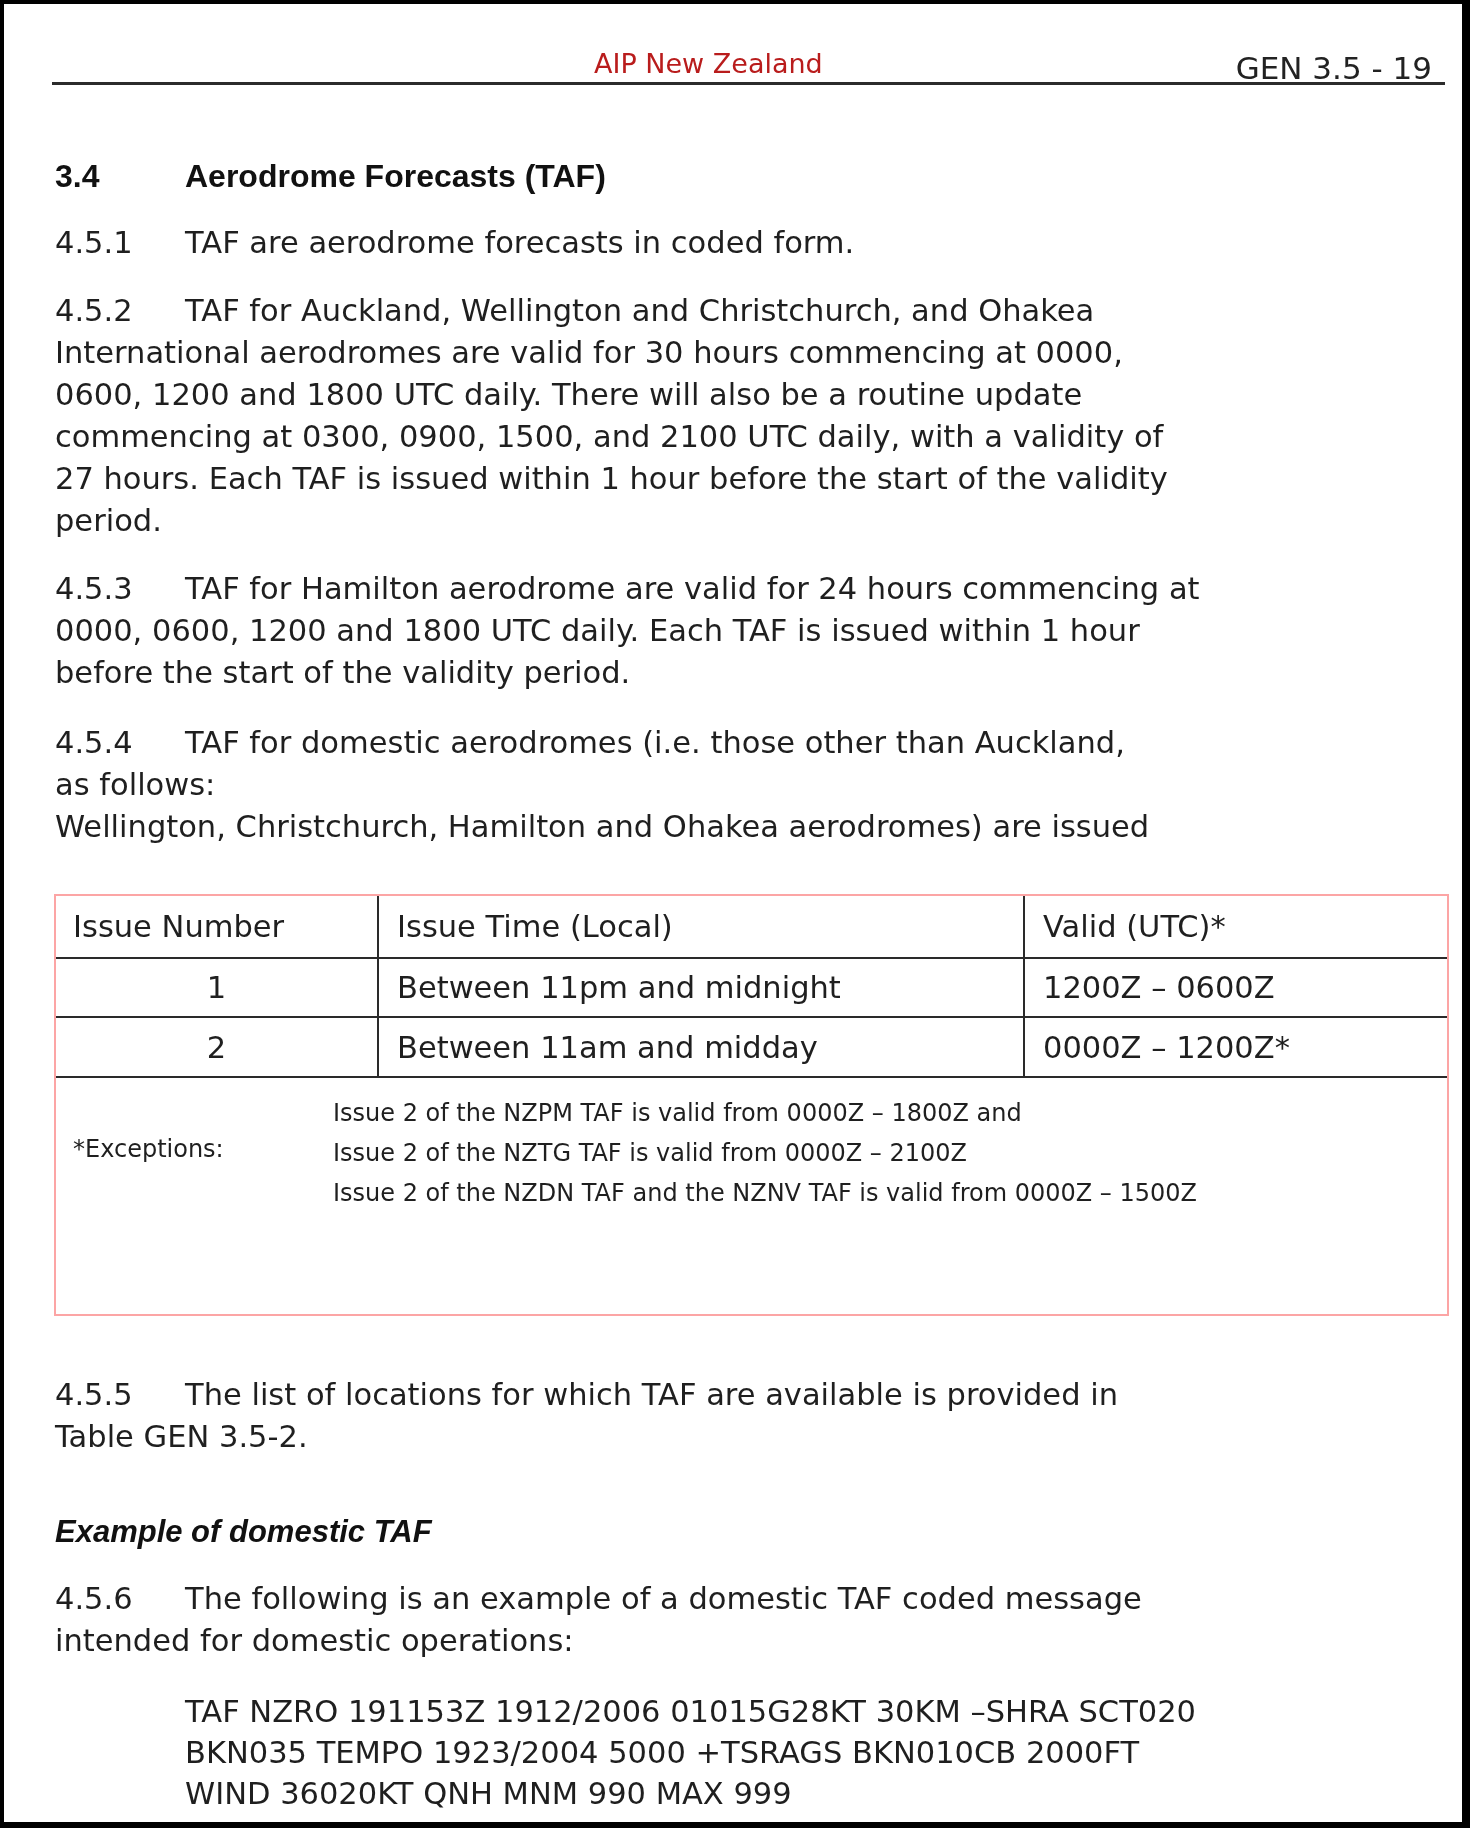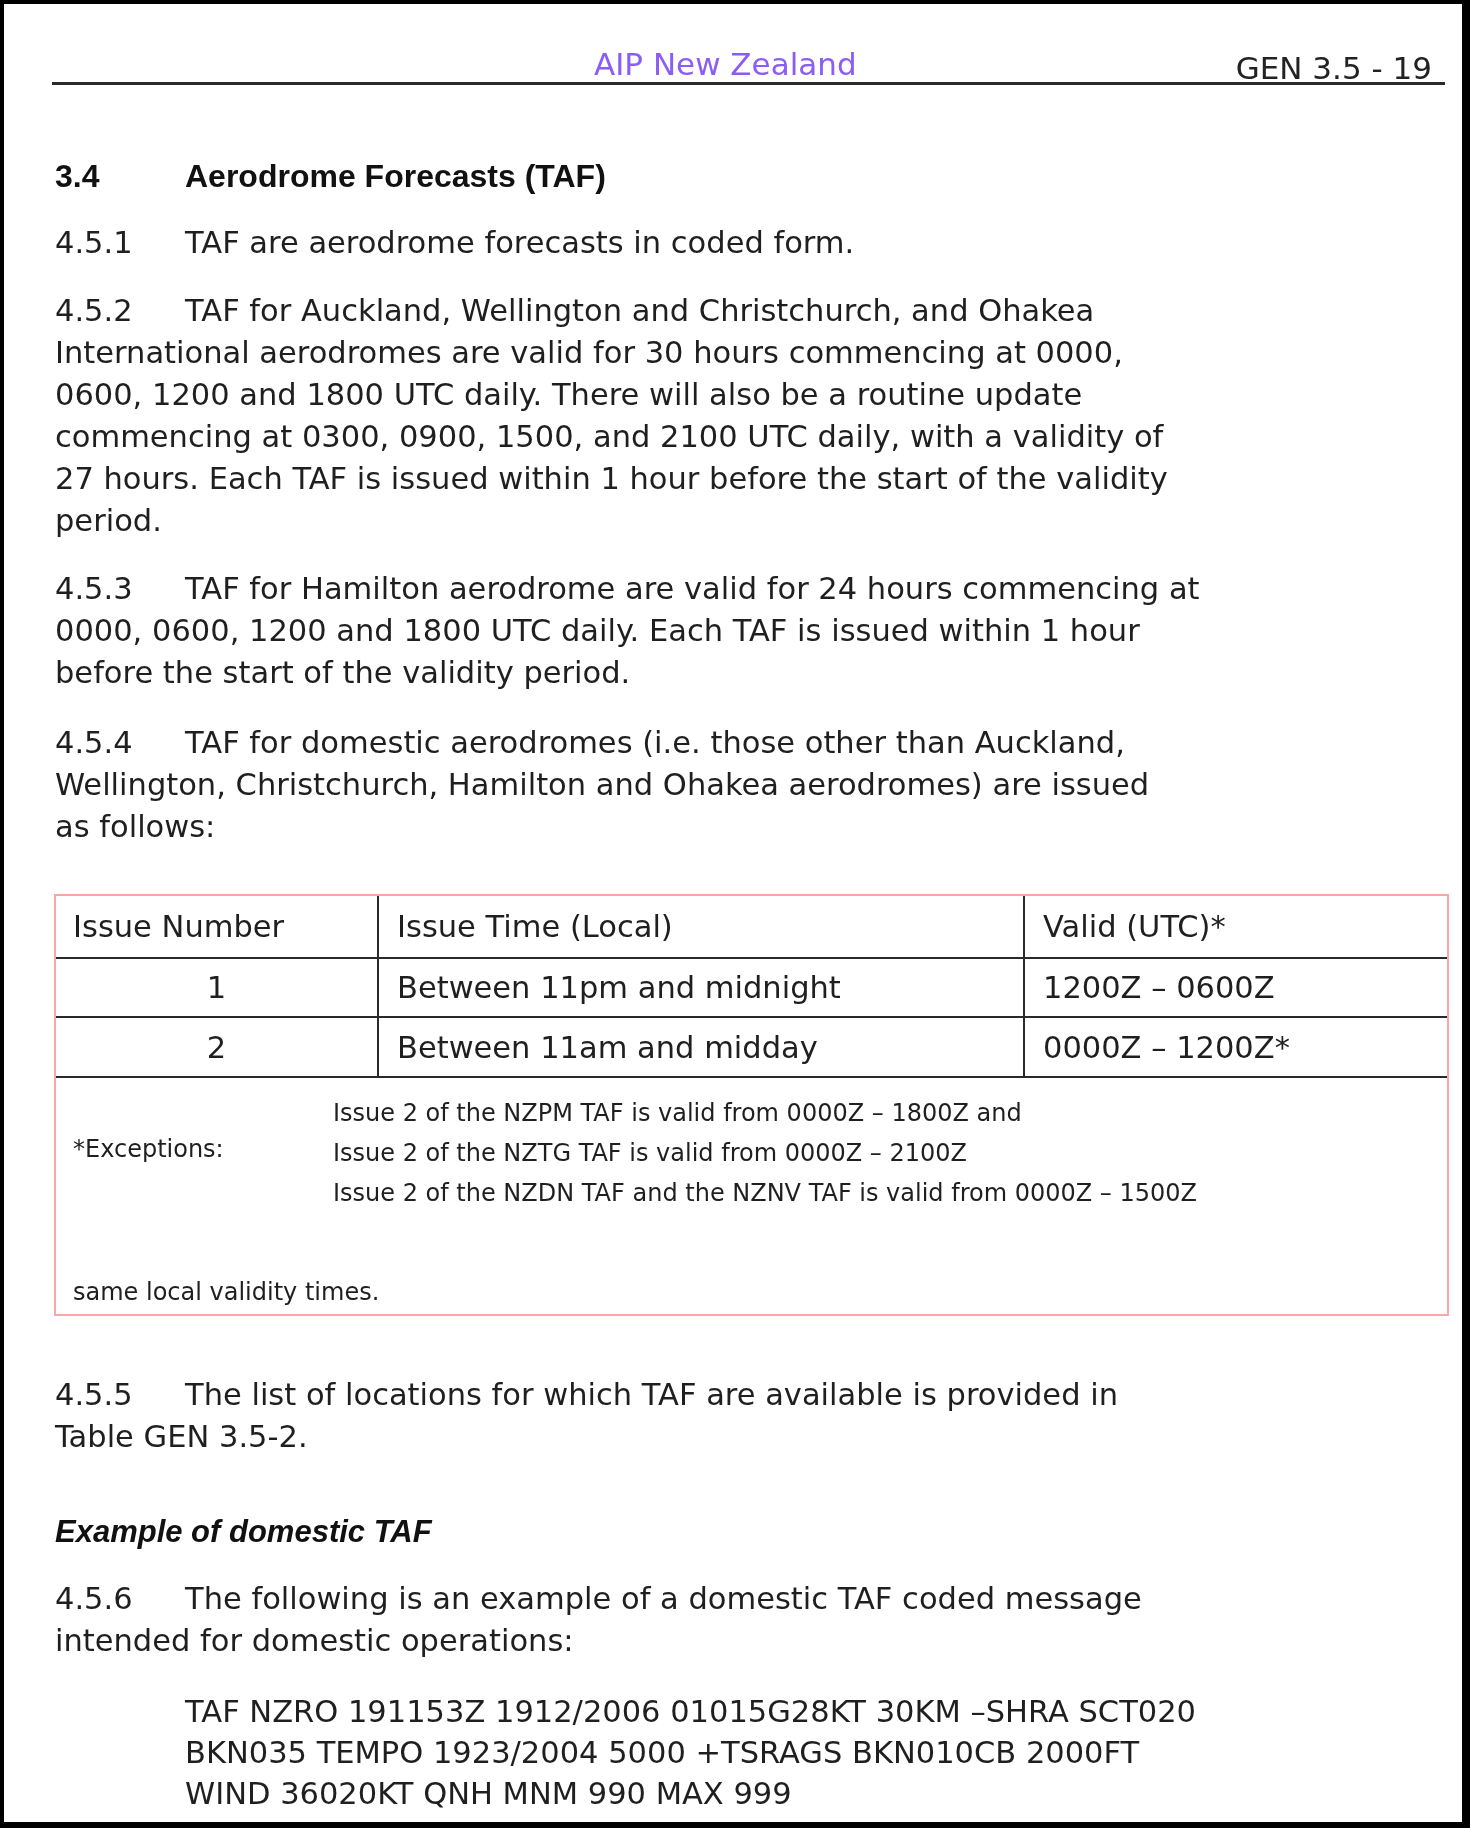--- a/index.html
+++ b/index.html
@@ -8,21 +8,21 @@
     font-family: "DejaVu Sans", sans-serif; color: #1e1e1e;
   }
   .frame {
     position: absolute; left: 0; top: 0; width: 1470px; height: 1828px;
     box-sizing: border-box;
     border-top: 4px solid #000; border-left: 4px solid #000;
     border-right: 8px solid #000; border-bottom: 6px solid #000;
     background: #ffffff;
   }
   .abs { position: absolute; white-space: nowrap; }
-  .hdr-title { left: 590px; top: 40px; font-size: 31px; line-height: 40px; color: #8b5cf6; }
+  .hdr-title { left: 590px; top: 40px; font-size: 27px; line-height: 40px; color: #b91c1c; }
   .hdr-page { right: 30px; top: 44px; font-size: 31px; line-height: 40px; color: #222; }
   .hdr-rule { left: 48px; top: 78px; width: 1393px; height: 3px; background: #2b2b2b; }
 
   .heading {
     font-family: "Liberation Sans", sans-serif; font-weight: bold;
     font-size: 32px; line-height: 42px; color: #111;
   }
   .heading .num { display: inline-block; width: 130px; }
   .para { left: 51px; width: 1400px; font-size: 30.5px; line-height: 42px; color: #1f1f1f; }
   .para .line { display: block; white-space: nowrap; }
@@ -73,22 +73,22 @@
   </div>
 
   <div class="abs para" style="top:564px;">
     <span class="line"><span class="pnum">4.5.3</span><span>TAF for Hamilton aerodrome are valid for 24 hours commencing at</span></span>
     <span class="line">0000, 0600, 1200 and 1800 UTC daily. Each TAF is issued within 1 hour</span>
     <span class="line">before the start of the validity period.</span>
   </div>
 
   <div class="abs para" style="top:718px;">
     <span class="line"><span class="pnum">4.5.4</span><span>TAF for domestic aerodromes (i.e. those other than Auckland,</span></span>
+    <span class="line">as follows:</span>
     <span class="line">Wellington, Christchurch, Hamilton and Ohakea aerodromes) are issued</span>
-    <span class="line">as follows:</span>
   </div>
 
   <div class="tbl">
     <div class="hline" style="top:61px;"></div>
     <div class="hline" style="top:120px;"></div>
     <div class="hline" style="top:180px;"></div>
     <div class="vline" style="left:321px; top:0; height:182px;"></div>
     <div class="vline" style="left:967px; top:0; height:182px;"></div>
 
     <div class="cell" style="left:17px; top:11px;">Issue Number</div>
@@ -100,21 +100,20 @@
     <div class="cell" style="left:987px; top:72px;">1200Z – 0600Z</div>
 
     <div class="cell center" style="left:0; width:321px; top:132px;">2</div>
     <div class="cell" style="left:341px; top:132px;">Between 11am and midday</div>
     <div class="cell" style="left:987px; top:132px;">0000Z – 1200Z*</div>
 
     <div class="notes" style="left:17px; top:197px;margin-top:36px;">*Exceptions:</div>
     <div class="notes" style="left:277px; top:197px;">Issue 2 of the NZPM TAF is valid from 0000Z – 1800Z and</div>
     <div class="notes" style="left:277px; top:237px;">Issue 2 of the NZTG TAF is valid from 0000Z – 2100Z</div>
     <div class="notes" style="left:277px; top:277px;">Issue 2 of the NZDN TAF and the NZNV TAF is valid from 0000Z – 1500Z</div>
-    <div class="notes" style="left:17px; top:376px;">same local validity times.</div>
   </div>
 
   <div class="abs para" style="top:1370px;">
     <span class="line"><span class="pnum">4.5.5</span><span>The list of locations for which TAF are available is provided in</span></span>
     <span class="line">Table GEN 3.5-2.</span>
   </div>
 
   <div class="abs italic-head" style="left:51px; top:1508px;font-style:italic;">Example of domestic TAF</div>
 
   <div class="abs para" style="top:1574px;">

